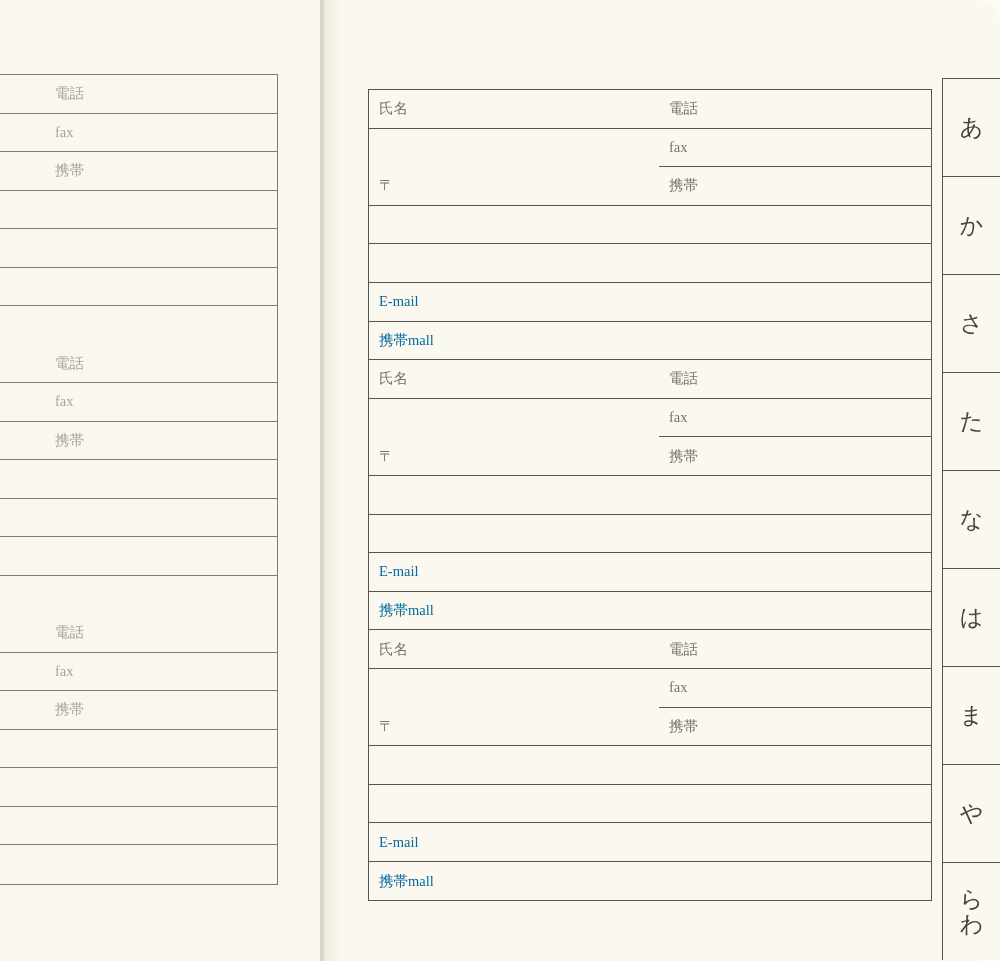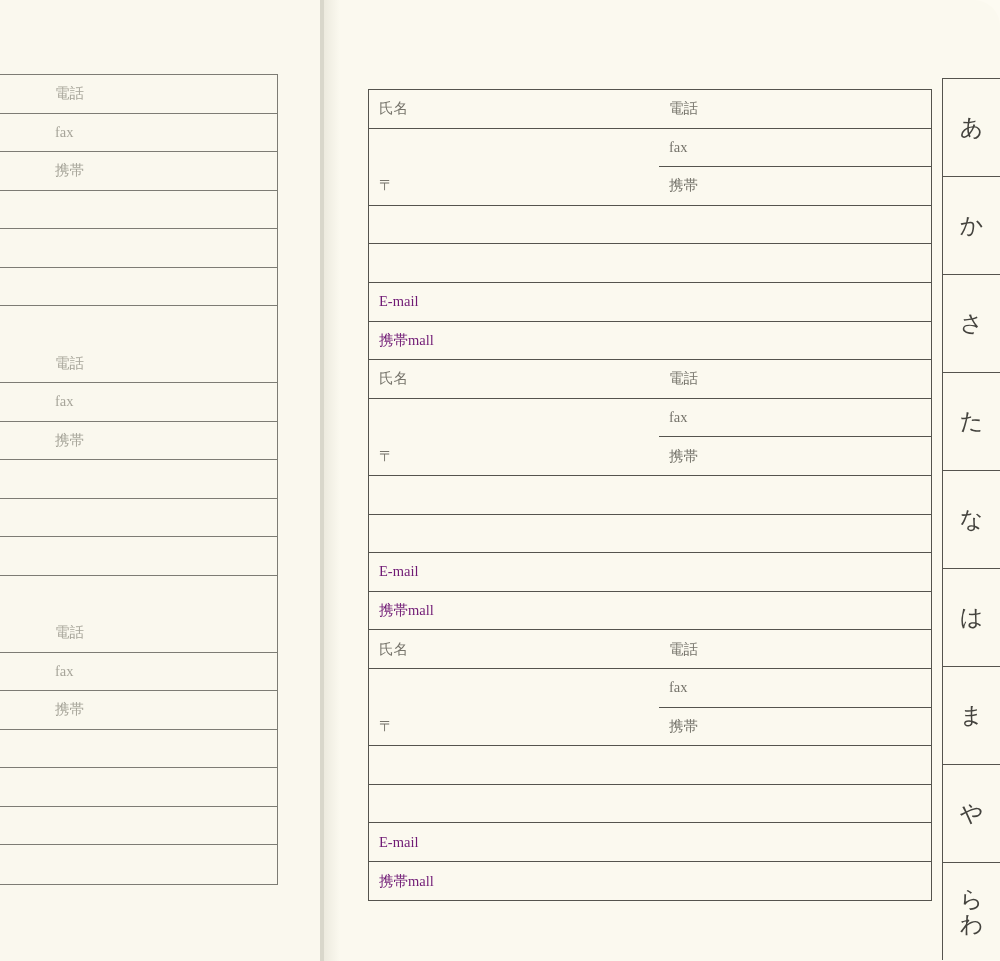--- a/index.html
+++ b/index.html
@@ -128,21 +128,21 @@
     box-sizing: border-box;
   }
   .label-row {
     height: 38.6px;
     border-bottom: 1px solid #55544e;
     box-sizing: border-box;
     display: flex;
     align-items: center;
     padding-left: 10px;
     font-size: 14.5px;
-    color: #701a75;
+    color: #0369a1;
   }
   .label-row.last { border-bottom: none; }
 
   
   .tabs {
     position: absolute;
     right: 0;
     top: 78px;
     width: 58px;
   }

